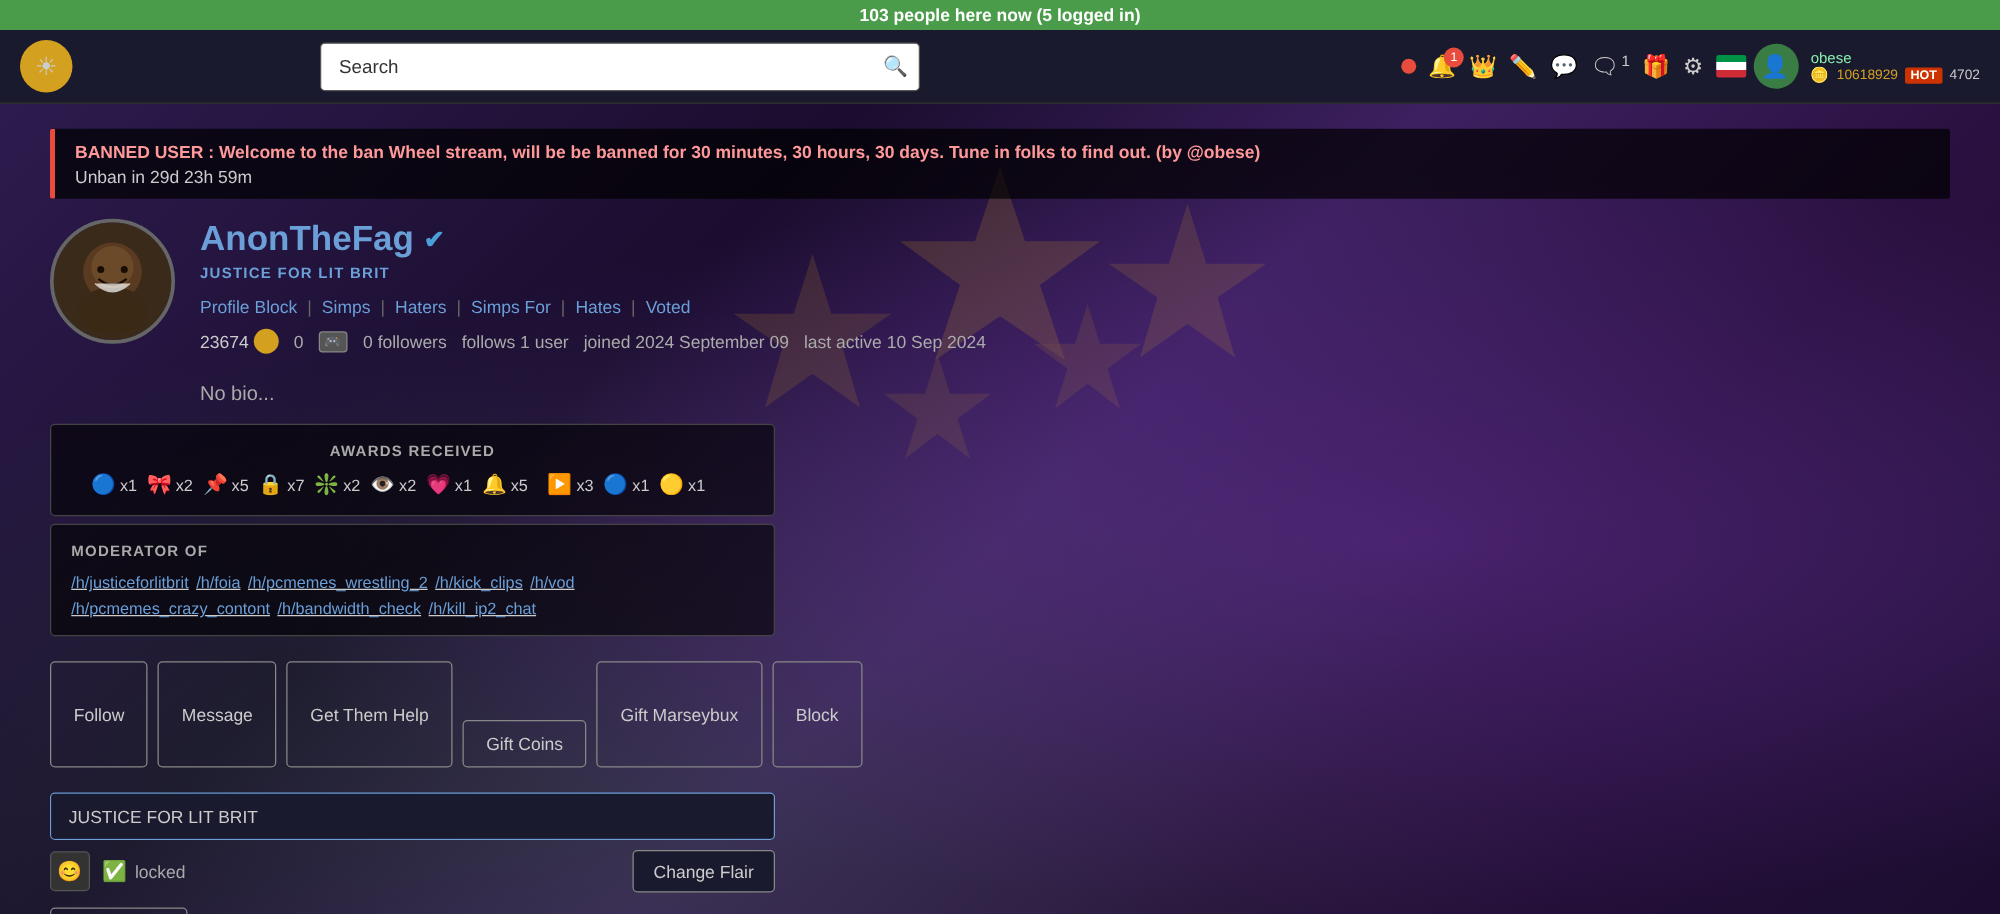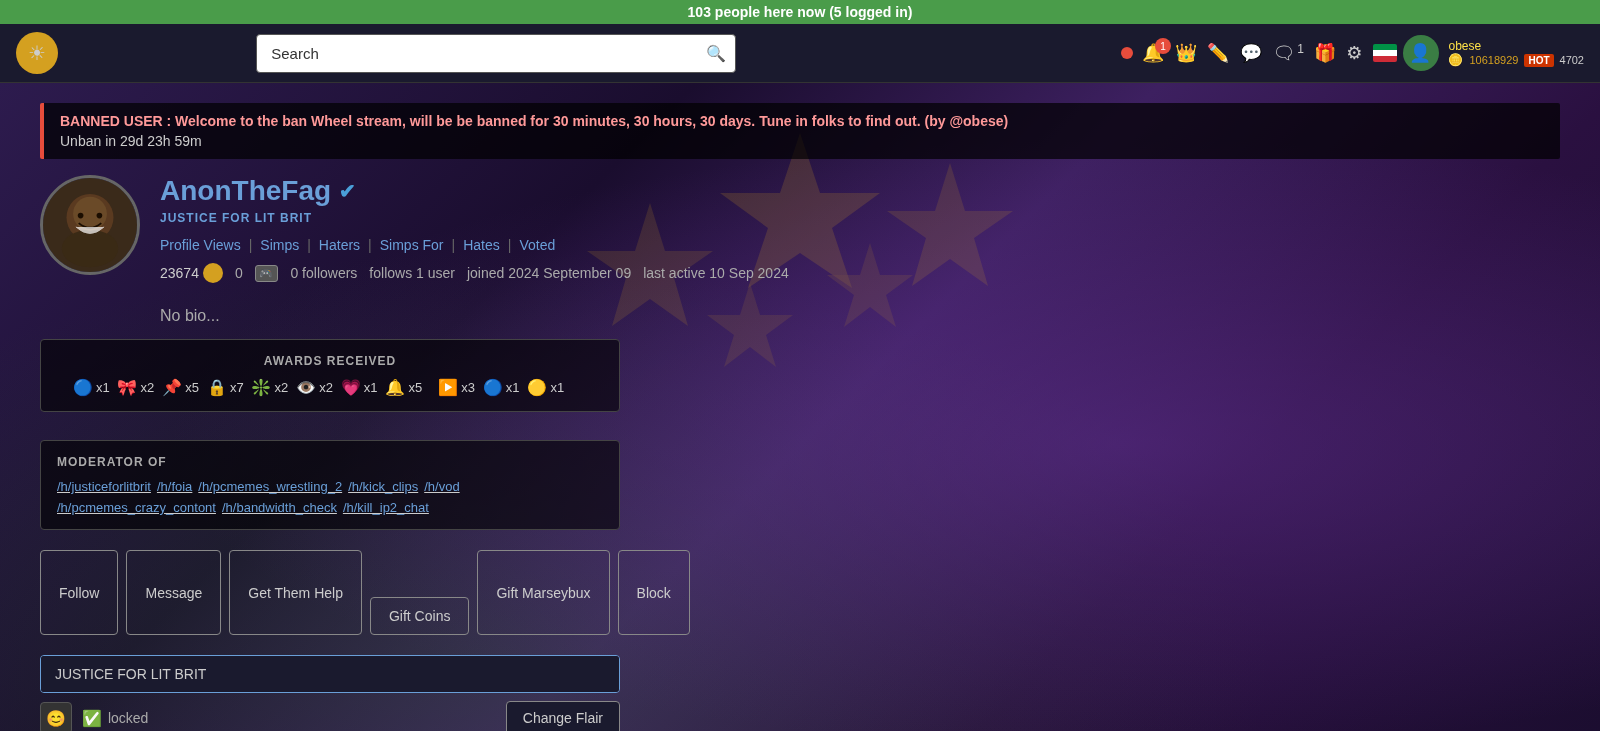--- a/index.html
+++ b/index.html
@@ -330,21 +330,21 @@
     .award-emoji {
       font-size: 16px;
     }
 
     
     .mod-section {
       background: rgba(0,0,0,0.6);
       border: 1px solid #444;
       border-radius: 4px;
       padding: 14px 16px;
-      margin-top: 28px;
+      margin-top: 6px;
       max-width: 580px;
     }
 
     .mod-title {
       color: #aaa;
       font-size: 12px;
       font-weight: bold;
       letter-spacing: 1px;
       margin-bottom: 10px;
     }
@@ -541,21 +541,21 @@
     </div>
     <span class="nav-icon gift-icon">🎁</span>
     <span class="nav-icon settings-icon">⚙</span>
 
     <div class="user-profile-nav">
       <div class="nav-flag"></div>
       <div class="nav-avatar">👤</div>
     </div>
 
     <div style="display:flex; flex-direction:column; font-size:12px;">
-      <span style="color:#fde047;">obese</span>
+      <span style="color:#86efac;">obese</span>
       <div style="display:flex; gap:6px; align-items:center;">
         <span style="color:#d4a020;">🪙</span>
         <span style="color:#d4a020;font-size:11px;">10618929</span>
         <span style="background:#cc3300;color:white;padding:1px 4px;border-radius:2px;font-size:10px;font-weight:bold;">HOT</span>
         <span style="color:#ccc;font-size:11px;">4702</span>
       </div>
     </div>
   </div>
 </div>
 
@@ -600,21 +600,21 @@
       </div>
 
       <div class="profile-info">
         <div class="profile-username">
           <span>AnonTheFag</span>
           <span class="verified-badge">✔</span>
         </div>
         <div class="profile-flair">JUSTICE FOR LIT BRIT</div>
 
         <div class="profile-nav-links">
-          <a class="profile-nav-link">Profile Views</a>
+          <a class="profile-nav-link">Profile Block</a>
           <span class="profile-nav-sep">|</span>
           <a class="profile-nav-link">Simps</a>
           <span class="profile-nav-sep">|</span>
           <a class="profile-nav-link">Haters</a>
           <span class="profile-nav-sep">|</span>
           <a class="profile-nav-link">Simps For</a>
           <span class="profile-nav-sep">|</span>
           <a class="profile-nav-link">Hates</a>
           <span class="profile-nav-sep">|</span>
           <a class="profile-nav-link">Voted</a>

